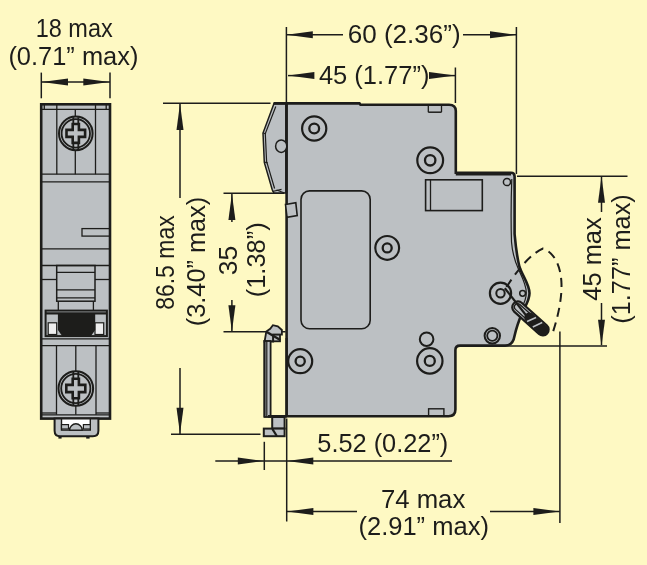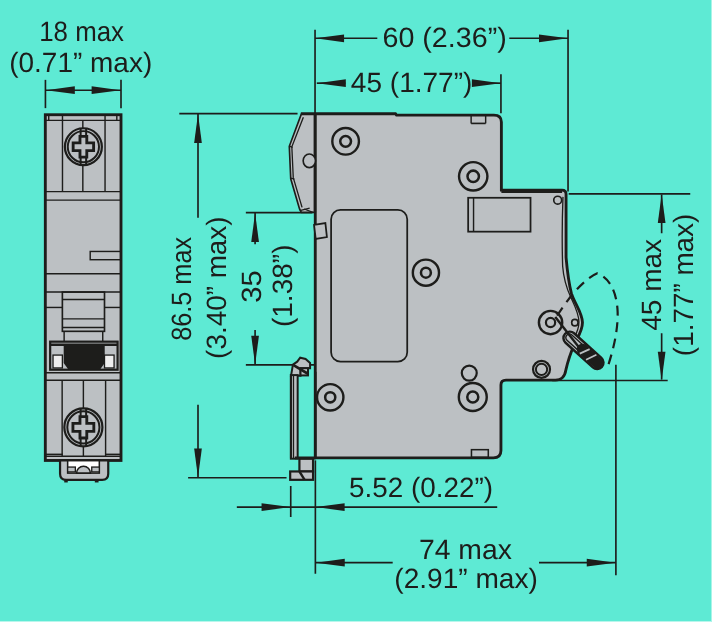--- a/index.html
+++ b/index.html
@@ -1,16 +1,16 @@
 <!DOCTYPE html>
 <html><head>
 <meta charset="utf-8">
 <style>
 html,body{margin:0;padding:0;background:#ffffff;}
-#wrap{position:relative;width:647px;height:565px;overflow:hidden;background:#5eead4;}
+#wrap{position:relative;width:647px;height:565px;overflow:hidden;background:#fef9c3;}
 svg{position:absolute;left:0;top:0;}
 text{font-family:"Liberation Sans",sans-serif;font-size:25.4px;fill:#1d1d1b;}
 </style>
 </head>
 <body>
 <div id="wrap">
 <svg width="647" height="565" viewBox="0 0 647 565">
 <defs></defs>
 <g id="dims" stroke="#1d1d1b" fill="none" stroke-width="1.5">
 

